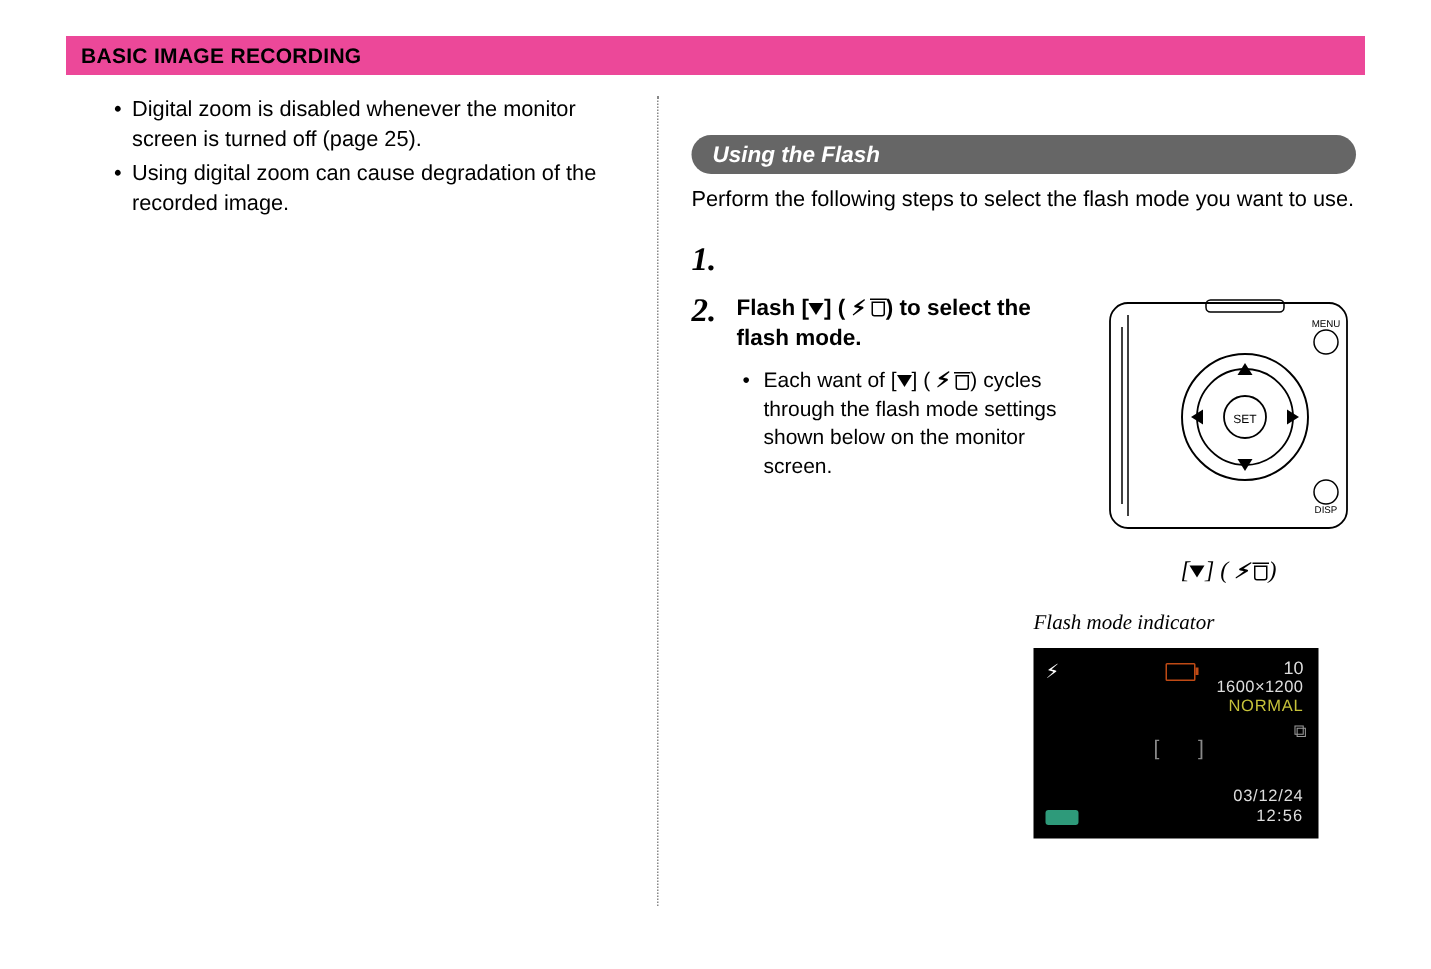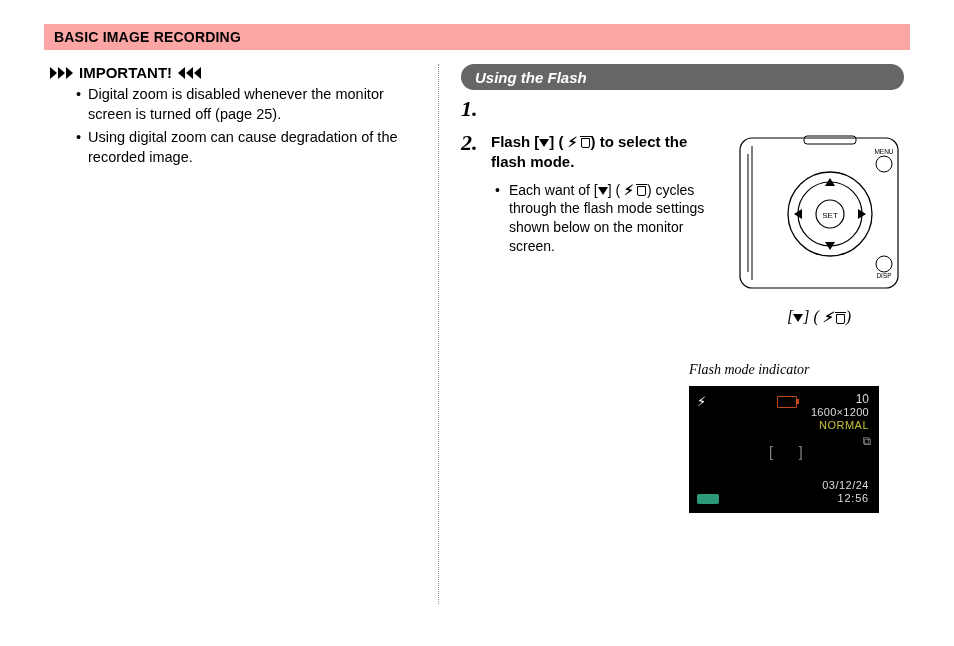--- a/index.html
+++ b/index.html
@@ -1,54 +1,54 @@
 <!DOCTYPE html>
 <html><head>
 <meta charset="utf-8">
 <style>
   html,body{margin:0;padding:0;background:#fff;font-family:Helvetica,Arial,sans-serif;color:#000;}
   .page{position:relative;width:954px;height:646px;margin:0 auto;box-sizing:border-box;padding:24px 44px 18px 44px;}
-  .header-bar{background:#fca5a5;height:26px;display:flex;align-items:center;padding:0 10px;}
+  .header-bar{background:#ec4899;height:26px;display:flex;align-items:center;padding:0 10px;}
   .header-bar span{font-weight:bold;font-size:14px;letter-spacing:.2px;}
   .columns{display:flex;margin-top:14px;height:540px;}
   .col{flex:1;position:relative;padding:0 6px;}
   .col.left{border-right:1px dotted #888;padding-right:22px;}
   .col.right{padding-left:22px;}
   
   .important-row{display:flex;align-items:center;gap:6px;font-weight:bold;font-size:15px;margin-bottom:4px;}
   .tri-cluster{display:flex;gap:1px;}
   .tri{width:0;height:0;border-top:6px solid transparent;border-bottom:6px solid transparent;}
   .tri.r{border-left:7px solid #000;}
   .tri.l{border-right:7px solid #000;}
   .bullets{font-size:14.5px;line-height:1.35;padding-left:26px;}
   .bullets .b{position:relative;margin-bottom:4px;padding-left:12px;}
   .bullets .b::before{content:"•";position:absolute;left:0;}
   
-  .pill{background:#666;border-radius:14px;height:26px;display:flex;align-items:center;padding:0 14px;width:415px;margin-bottom:8px;}
+  .pill{background:#666;border-radius:14px;height:26px;display:flex;align-items:center;padding:0 14px;width:415px;margin-bottom:8px;margin-top:26px;}
   .pill span{color:#fff;font-weight:bold;font-style:italic;font-size:15px;}
   .intro{font-size:14.5px;line-height:1.35;margin-bottom:18px;}
   .step{display:flex;align-items:flex-start;gap:8px;margin-bottom:12px;}
   .step-num{font-family:"Times New Roman",serif;font-style:italic;font-weight:bold;font-size:22px;line-height:1;min-width:22px;}
   .step-body{font-size:15px;font-weight:bold;line-height:1.35;}
   .step2-row{display:flex;gap:14px;align-items:flex-start;}
   .step2-text{flex:1;}
   .sub-note{font-size:14px;font-weight:normal;margin-top:8px;padding-left:18px;position:relative;line-height:1.35;}
   .sub-note::before{content:"•";position:absolute;left:4px;}
   .glyph{display:inline-flex;align-items:center;gap:2px;font-weight:normal;}
   .down-tri{display:inline-block;width:0;height:0;border-left:5px solid transparent;border-right:5px solid transparent;border-top:8px solid #000;vertical-align:middle;}
   .flash-bolt{font-size:14px;font-weight:bold;}
   .trash{display:inline-block;width:11px;height:12px;position:relative;vertical-align:middle;}
   .trash::before{content:"";position:absolute;top:2px;left:1px;right:1px;bottom:0;border:1.3px solid #000;border-radius:0 0 2px 2px;}
   .trash::after{content:"";position:absolute;top:0;left:0;right:0;height:2px;border-top:1.3px solid #000;}
   
   .cam-box{width:170px;height:170px;position:relative;}
   .cam-svg{position:absolute;inset:0;}
   .cam-caption{font-family:"Times New Roman",serif;font-style:italic;font-size:16px;text-align:center;margin-top:6px;}
   
-  .flash-ind-label{font-family:"Times New Roman",serif;font-style:italic;font-size:14px;margin-left:228px;margin-top:36px;margin-bottom:8px;}
+  .flash-ind-label{font-family:"Times New Roman",serif;font-style:italic;font-size:14px;margin-left:228px;margin-top:18px;margin-bottom:8px;}
   .screen{width:190px;height:127px;background:#000;margin-left:228px;position:relative;color:#eee;font-family:Arial,sans-serif;font-size:11px;}
   .screen .bolt{position:absolute;top:8px;left:8px;color:#fff;font-size:13px;}
   .screen .batt{position:absolute;top:10px;left:88px;width:18px;height:10px;border:1px solid #bf4a15;border-radius:1px;}
   .screen .batt::after{content:"";position:absolute;right:-3px;top:2px;width:2px;height:5px;background:#bf4a15;}
   .screen .shots{position:absolute;top:6px;right:10px;color:#ddd;font-size:12px;}
   .screen .res{position:absolute;top:20px;right:10px;color:#ddd;font-size:11px;letter-spacing:.3px;}
   .screen .normal{position:absolute;top:33px;right:10px;color:#c6c23a;font-size:11px;letter-spacing:.5px;}
   .screen .card{position:absolute;top:48px;right:8px;color:#999;font-size:12px;}
   .screen .af{position:absolute;top:58px;left:80px;font-size:14px;color:#888;letter-spacing:6px;}
   .screen .date{position:absolute;bottom:22px;right:10px;color:#ddd;font-size:11px;letter-spacing:.5px;}
@@ -64,43 +64,31 @@
 
 <div class="page">
 
   <div class="header-bar">
     <span>BASIC IMAGE RECORDING</span>
   </div>
 
   <div class="columns">
 
     <div class="col left">
-      <div class="important-row">
-        <span class="tri-cluster">
-          <span class="tri r"></span>
-            <span class="tri r"></span>
-            <span class="tri r"></span>
-        </span>
-        <span>IMPORTANT!</span>
-        <span class="tri-cluster">
-          <span class="tri l"></span>
-            <span class="tri l"></span>
-            <span class="tri l"></span>
-        </span>
-      </div>
       <div class="bullets">
         <div class="b">Digital zoom is disabled whenever the monitor screen is turned off (page 25).</div>
         <div class="b">Using digital zoom can cause degradation of the recorded image.</div>
       </div>
     </div>
 
     <div class="col right">
       <div class="pill">
         <span>Using the Flash</span>
       </div>
+      <div class="intro">Perform the following steps to select the flash mode you want to use.</div>
 
       <div class="step">
         <div class="step-num">1.</div>
       </div>
 
       <div class="step2-row">
         <div class="step2-text">
           <div class="step" style="margin-bottom:0">
             <div class="step-num">2.</div>
             <div class="step-body">

